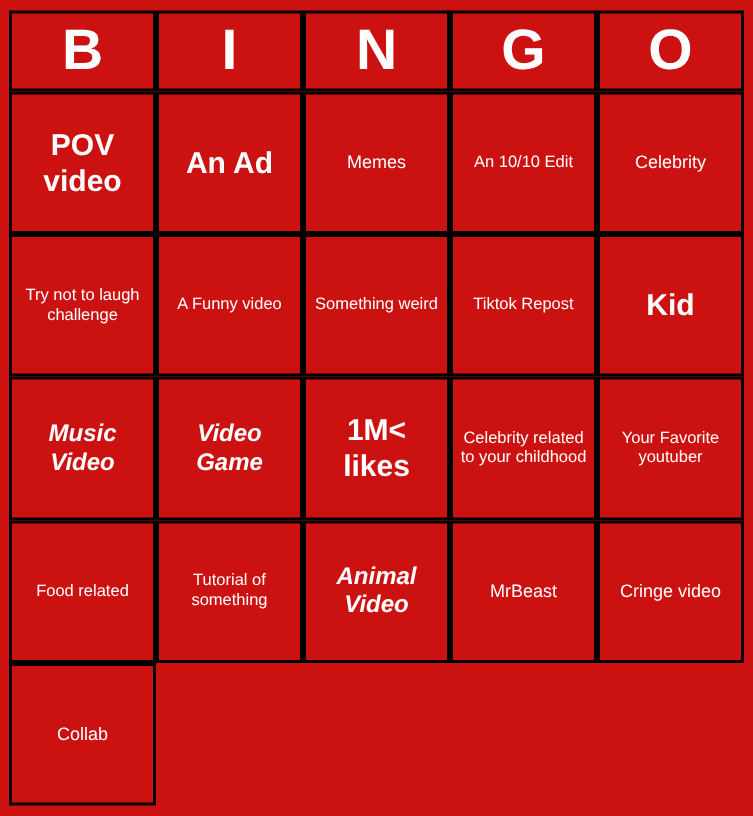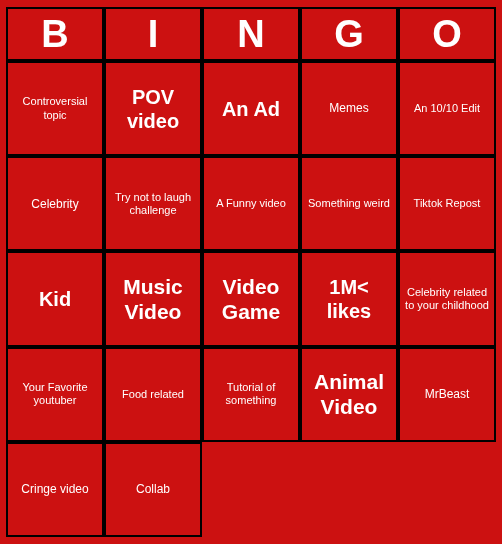--- a/index.html
+++ b/index.html
@@ -51,41 +51,41 @@
       font-size: 11px;
       color: white;
       background: #cc1111;
       line-height: 1.2;
     }
     .cell.big-text {
       font-size: 20px;
       font-weight: bold;
     }
     .cell.large-text {
-      font-size: 21px;
+      font-size: 16px;
       font-weight: bold;
+      font-style: italic;
     }
     .cell.medium-text {
       font-size: 12px;
     }
   </style>
 </head>
 <body>
 
 <div class="bingo-card">
   <div class="bingo-header">
     <div class="header-cell">B</div>
     <div class="header-cell">I</div>
     <div class="header-cell">N</div>
     <div class="header-cell">G</div>
     <div class="header-cell">O</div>
   </div>
   <div class="bingo-grid">
 
-    <div class="cell">Controversial topic</div>
     <div class="cell big-text">POV video</div>
     <div class="cell big-text">An Ad</div>
     <div class="cell medium-text">Memes</div>
 
     <div class="cell">An 10/10 Edit</div>
     <div class="cell medium-text">Celebrity</div>
     <div class="cell">Try not to laugh challenge</div>
     <div class="cell">A Funny video</div>
 
     <div class="cell">Something weird</div>

